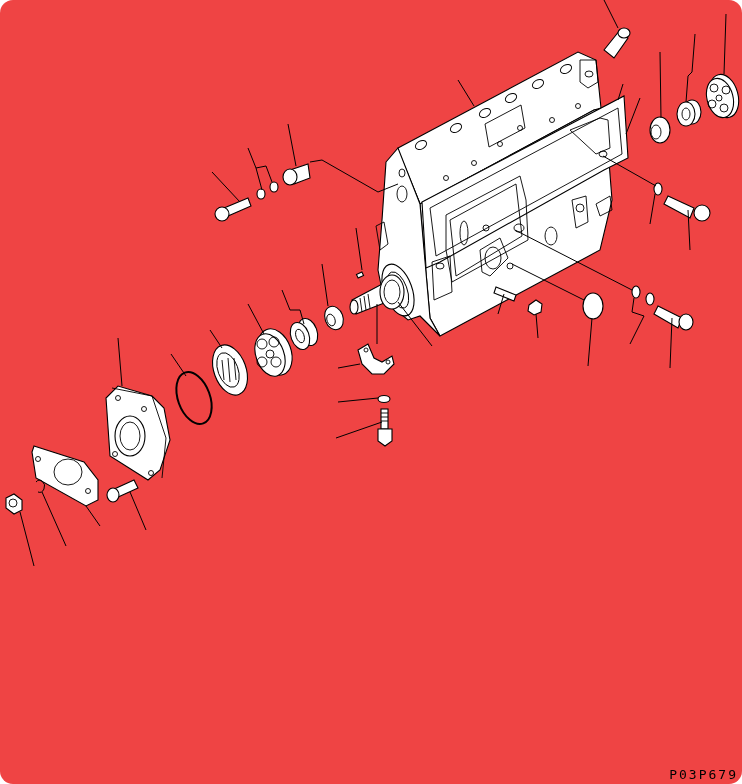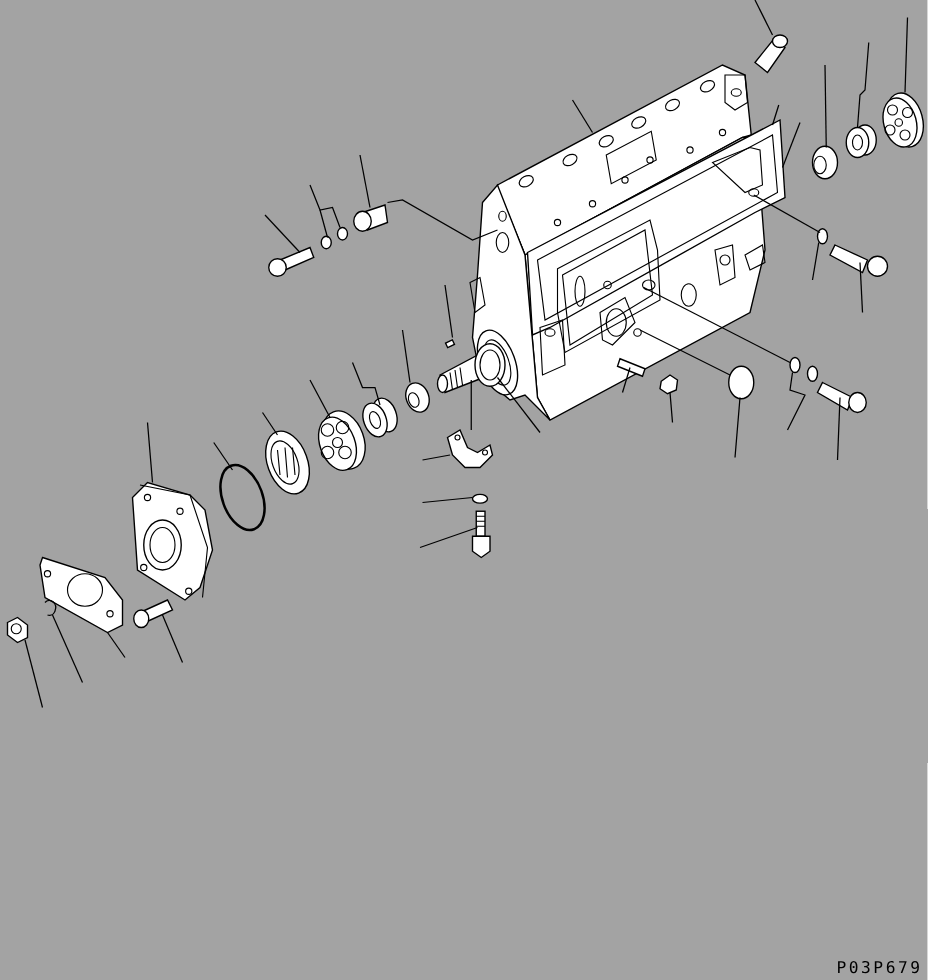--- a/index.html
+++ b/index.html
@@ -1,16 +1,16 @@
 <!DOCTYPE html>
 <html><head>
 <meta charset="utf-8">
 <style>
   html, body { margin: 0; padding: 0; background: #ffffff; }
-  #stage { position: relative; width: 742px; height: 784px; background: #a3a3a3; overflow: hidden; }
+  #stage { position: relative; width: 742px; height: 784px; background: #ef4444; overflow: hidden; border-radius: 13px; }
   svg { position: absolute; left: 0; top: 0; }
   .ln { stroke: #000; stroke-width: 1; fill: none; }
   .pt { stroke: #000; stroke-width: 1.1; fill: #fff; }
   .thin { stroke: #000; stroke-width: 0.9; fill: none; }
   #drawing-code {
     position: absolute; right: 4px; bottom: 2px;
     font-family: "DejaVu Sans Mono", monospace; font-size: 13px;
     letter-spacing: 2px; color: #000;
   }
 </style>

